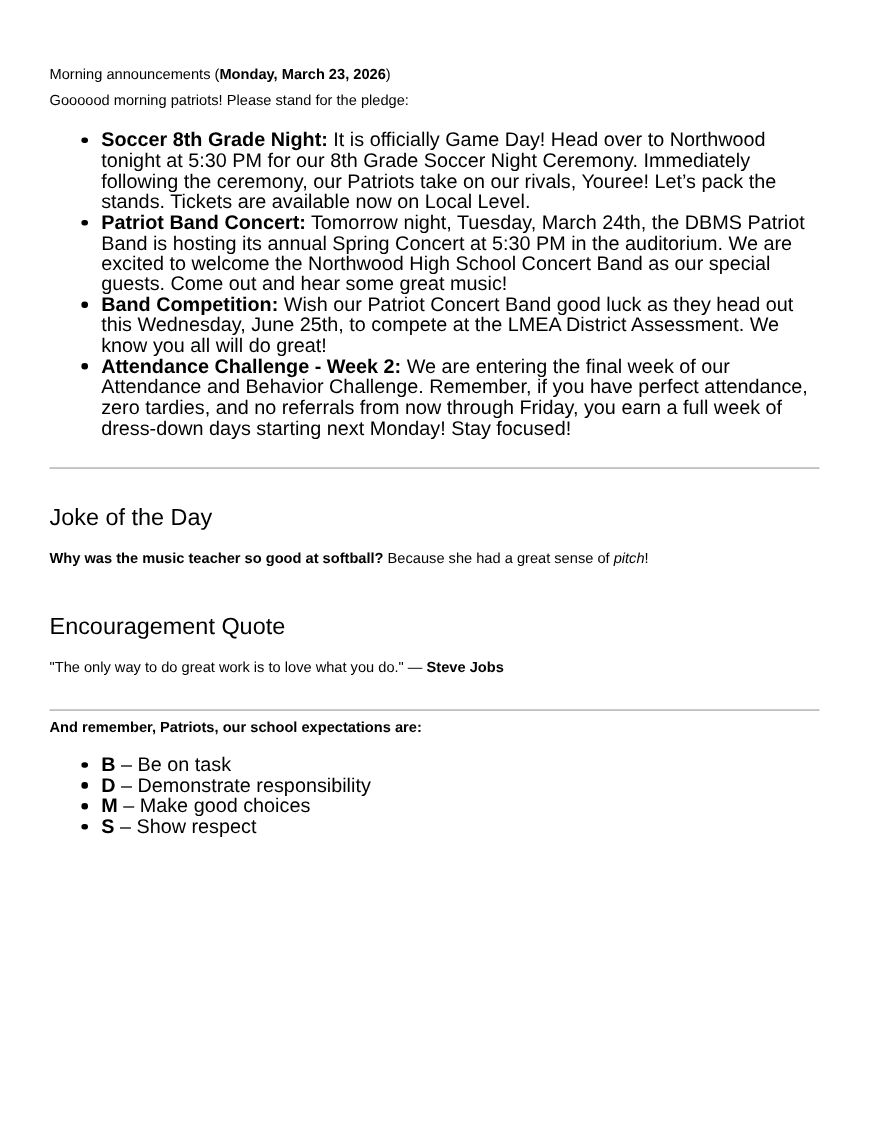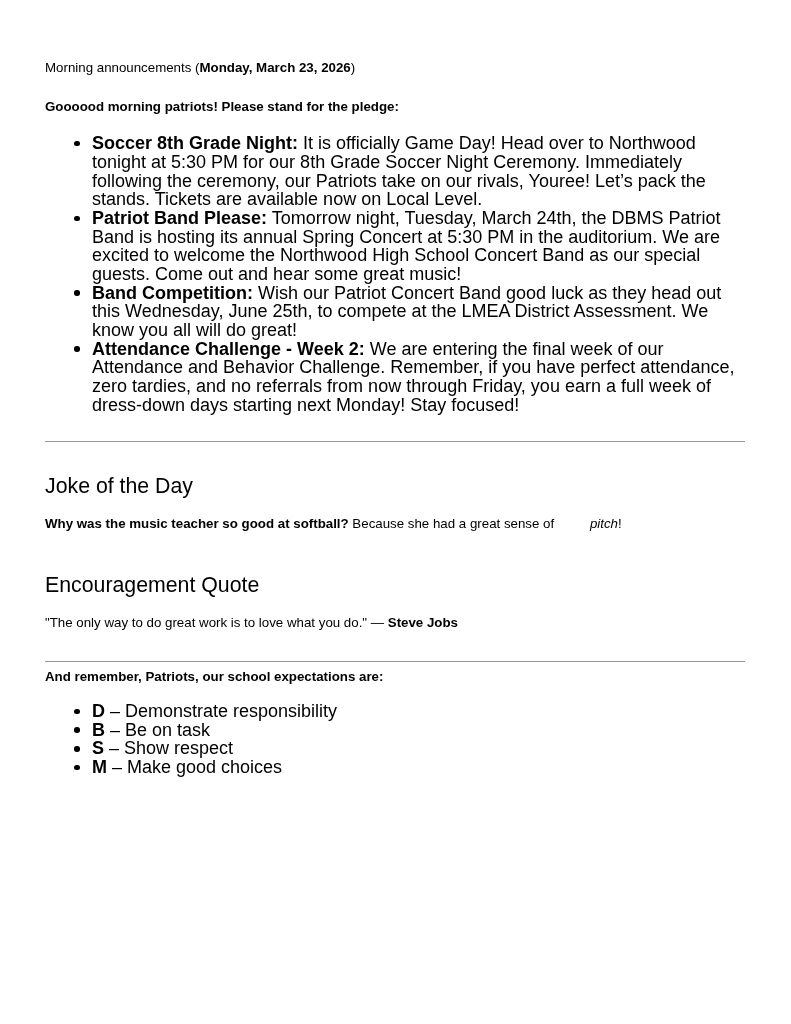--- a/index.html
+++ b/index.html
@@ -12,21 +12,21 @@
   .page {
     box-sizing: border-box;
     width: 791px; height: 1024px;
     padding: 59px 46px 0 45px;
   }
   p {
     margin: 0;
     font-size: 13.3px;
     line-height: 18.66px;
   }
-  .greeting { margin-top: 20px; font-weight: bold; }
+  .greeting { margin-top: 4px; }
   ul {
     list-style: none;
     margin: 0; padding: 0;
     font-size: 18px;
     line-height: 18.66px;
   }
   ul.announcements { margin-top: 18px; }
   ul.expectations { margin-top: 15px; }
   li { position: relative; padding-left: 47px; }
   li::before {
@@ -49,52 +49,52 @@
     margin: 0;
     font-size: 21.3px;
     line-height: 26px;
     font-weight: normal;
   }
   h2.joke-heading { margin-top: 31px; }
   h2.quote-heading { margin-top: 38px; }
   p.joke-line, p.quote-line { margin-top: 16px; }
   p.expectations-intro { margin-top: 6px; font-weight: bold; }
   strong { font-weight: bold; }
-  em { font-style: italic; margin-left: 32px; }
+  em { font-style: italic; }
 </style>
 </head>
 <body>
 
 <div class="page">
 
   <p><span>Morning announcements (</span><strong>Monday, March 23, 2026</strong><span>)</span></p>
 
   <p class="greeting">Goooood morning patriots! Please stand for the pledge:</p>
 
   <ul class="announcements">
     <li><strong>Soccer 8th Grade Night:</strong><span> It is officially Game Day! Head over to Northwood tonight at 5:30 PM for our 8th Grade Soccer Night Ceremony. Immediately following the ceremony, our Patriots take on our rivals, Youree! Let’s pack the stands. Tickets are available now on Local Level.</span></li>
-    <li><strong>Patriot Band Please:</strong><span> Tomorrow night, Tuesday, March 24th, the DBMS Patriot Band is hosting its annual Spring Concert at 5:30 PM in the auditorium. We are excited to welcome the Northwood High School Concert Band as our special guests. Come out and hear some great music!</span></li>
+    <li><strong>Patriot Band Concert:</strong><span> Tomorrow night, Tuesday, March 24th, the DBMS Patriot Band is hosting its annual Spring Concert at 5:30 PM in the auditorium. We are excited to welcome the Northwood High School Concert Band as our special guests. Come out and hear some great music!</span></li>
     <li><strong>Band Competition:</strong><span> Wish our Patriot Concert Band good luck as they head out this Wednesday, June 25th, to compete at the LMEA District Assessment. We know you all will do great!</span></li>
     <li><strong>Attendance Challenge - Week 2:</strong><span> We are entering the final week of our Attendance and Behavior Challenge. Remember, if you have perfect attendance, zero tardies, and no referrals from now through Friday, you earn a full week of dress-down days starting next Monday! Stay focused!</span></li>
   </ul>
 
   <hr class="divider-1">
 
   <h2 class="joke-heading">Joke of the Day</h2>
 
   <p class="joke-line"><strong>Why was the music teacher so good at softball?</strong><span> Because she had a great sense of </span><em>pitch</em><span>!</span></p>
 
   <h2 class="quote-heading">Encouragement Quote</h2>
 
   <p class="quote-line"><span>"The only way to do great work is to love what you do." — </span><strong>Steve Jobs</strong></p>
 
   <hr class="divider-2">
 
   <p class="expectations-intro">And remember, Patriots, our school expectations are:</p>
 
   <ul class="expectations">
+    <li><strong>B</strong><span> – Be on task</span></li>
     <li><strong>D</strong><span> – Demonstrate responsibility</span></li>
-    <li><strong>B</strong><span> – Be on task</span></li>
+    <li><strong>M</strong><span> – Make good choices</span></li>
     <li><strong>S</strong><span> – Show respect</span></li>
-    <li><strong>M</strong><span> – Make good choices</span></li>
   </ul>
 
 </div>
 
 </body></html>

